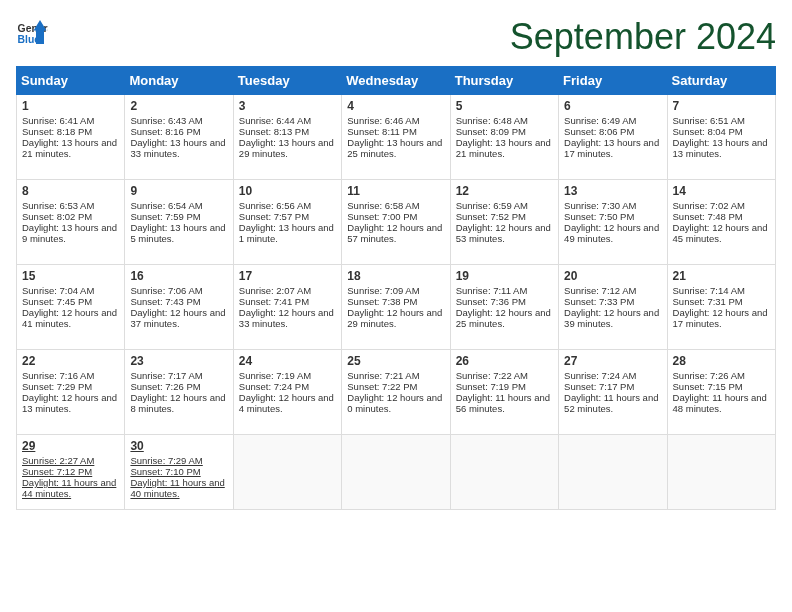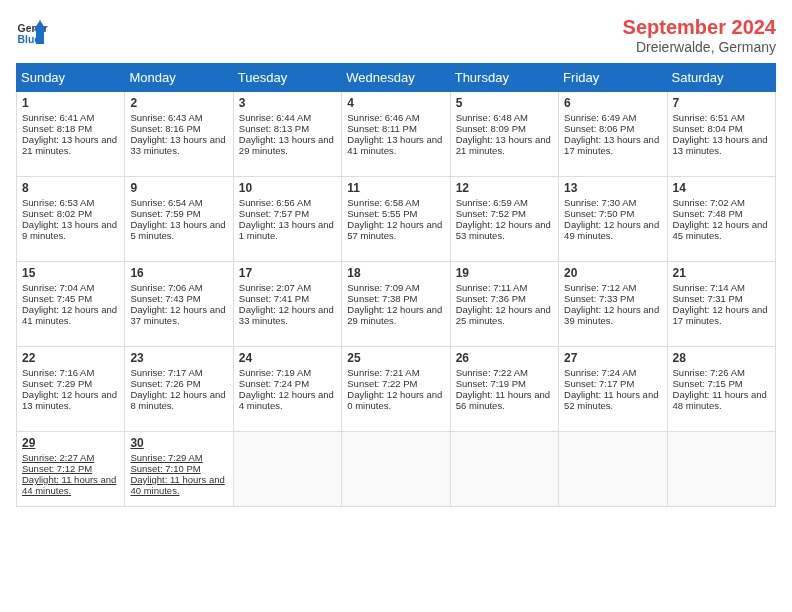--- a/index.html
+++ b/index.html
@@ -22,38 +22,38 @@
       gap: 4px;
     }
     .logo-icon {
       width: 32px;
       height: 32px;
     }
     .title-area {
       text-align: right;
     }
     .month-title {
-      font-size: 20px;
-      font-weight: bold;
-      color: #ef4444;
+      font-size: 36px;
+      font-weight: normal;
+      color: #14532d;
     }
     .location {
       font-size: 14px;
       color: #555;
     }
     .calendar {
       width: 100%;
       border-collapse: collapse;
       border: 1px solid #ccc;
     }
     .calendar th {
       background: #1a6fc4;
       color: #fff;
       font-size: 13px;
-      font-weight: normal;
+      font-weight: bold;
       padding: 6px 4px;
       text-align: left;
       border: 1px solid #1a6fc4;
     }
     .calendar td {
       vertical-align: top;
       padding: 4px 5px;
       border: 1px solid #ddd;
       font-size: 9.5px;
       color: #333;
@@ -84,21 +84,20 @@
 <div class="header">
   <div class="logo">
     <svg class="logo-icon" viewBox="0 0 40 40">
       <text x="2" y="20" font-size="13" font-weight="bold" fill="#333">General</text>
       <text x="2" y="34" font-size="13" font-weight="bold" fill="#1a6fc4">Blue</text>
       <polygon points="30,5 38,18 35,18 35,35 25,35 25,18 22,18" fill="#1a6fc4"></polygon>
     </svg>
   </div>
   <div class="title-area">
     <div class="month-title">September 2024</div>
-    <div class="location">Dreierwalde, Germany</div>
   </div>
 </div>
 
 <table class="calendar">
   <thead>
     <tr>
       <th>Sunday</th>
       <th>Monday</th>
       <th>Tuesday</th>
       <th>Wednesday</th>
@@ -125,21 +124,21 @@
       <td>
         <span class="day-num">3</span>
         <span>Sunrise: 6:44 AM</span><br>
         <span>Sunset: 8:13 PM</span><br>
         <span>Daylight: 13 hours and 29 minutes.</span>
       </td>
       <td>
         <span class="day-num">4</span>
         <span>Sunrise: 6:46 AM</span><br>
         <span>Sunset: 8:11 PM</span><br>
-        <span>Daylight: 13 hours and 41 minutes.</span>
+        <span>Daylight: 13 hours and 25 minutes.</span>
       </td>
       <td>
         <span class="day-num">5</span>
         <span>Sunrise: 6:48 AM</span><br>
         <span>Sunset: 8:09 PM</span><br>
         <span>Daylight: 13 hours and 21 minutes.</span>
       </td>
       <td>
         <span class="day-num">6</span>
         <span>Sunrise: 6:49 AM</span><br>
@@ -169,21 +168,21 @@
       </td>
       <td>
         <span class="day-num">10</span>
         <span>Sunrise: 6:56 AM</span><br>
         <span>Sunset: 7:57 PM</span><br>
         <span>Daylight: 13 hours and 1 minute.</span>
       </td>
       <td>
         <span class="day-num">11</span>
         <span>Sunrise: 6:58 AM</span><br>
-        <span>Sunset: 5:55 PM</span><br>
+        <span>Sunset: 7:00 PM</span><br>
         <span>Daylight: 12 hours and 57 minutes.</span>
       </td>
       <td>
         <span class="day-num">12</span>
         <span>Sunrise: 6:59 AM</span><br>
         <span>Sunset: 7:52 PM</span><br>
         <span>Daylight: 12 hours and 53 minutes.</span>
       </td>
       <td>
         <span class="day-num">13</span>

